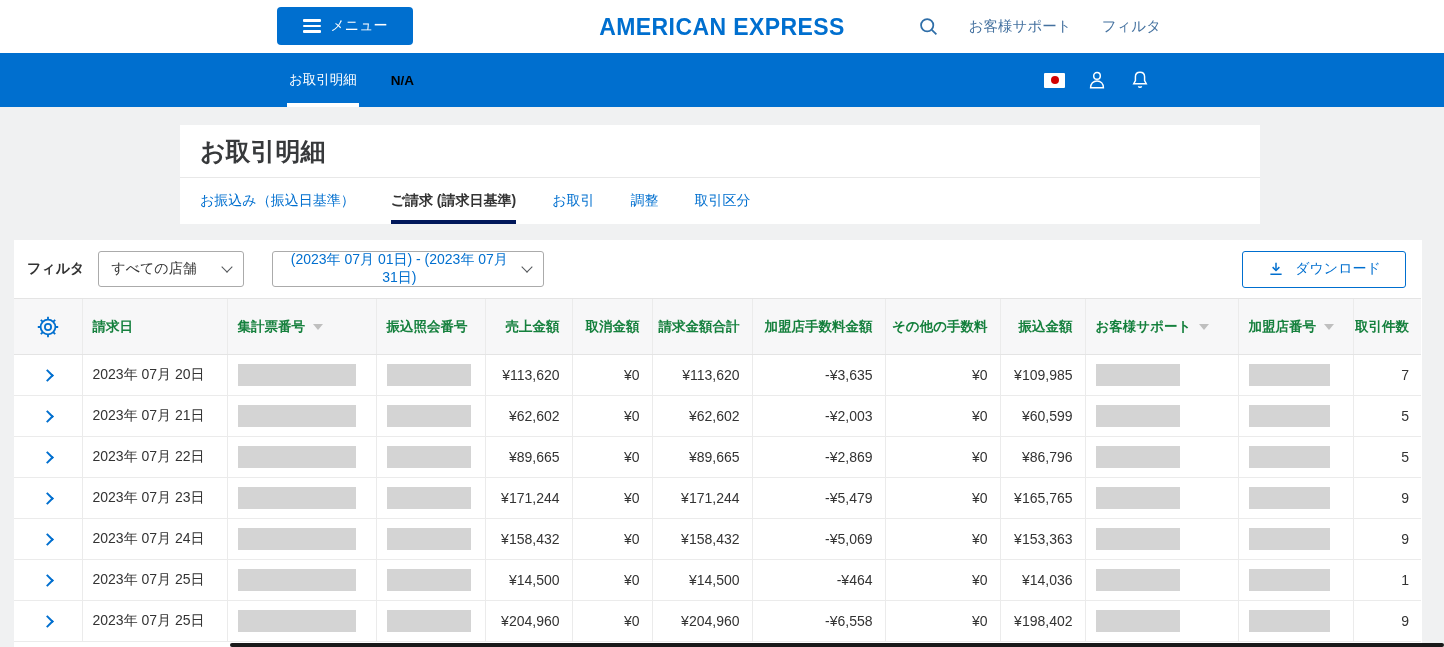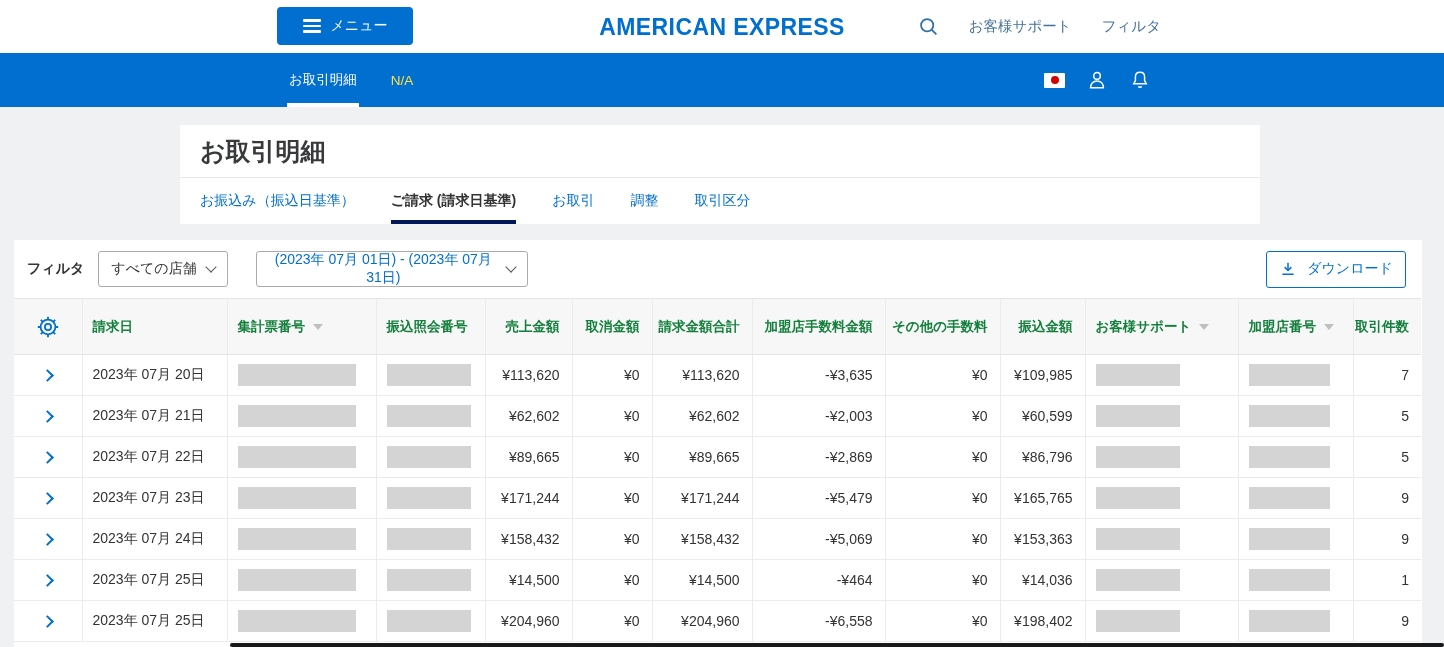--- a/index.html
+++ b/index.html
@@ -17,21 +17,21 @@
     color:#006fcf; font-weight:bold; font-size:23px; letter-spacing:0.4px; white-space:nowrap; }
   .header-right { position:absolute; right:283px; top:0; height:53px; display:flex; align-items:center; gap:30px; }
   .hdr-link { font-size:14.5px; color:#44719f; text-decoration:none; cursor:pointer; white-space:nowrap; }
   .search-btn { background:none; border:none; cursor:pointer; display:flex; align-items:center; }
 
   
   .navbar { position:relative; height:54px; background:#006fcf; display:flex; align-items:stretch; padding-left:287px; }
   .nav-item { position:relative; display:flex; align-items:center; color:#fff; font-size:13.5px;
     padding:0 2px; margin-right:30px; cursor:pointer; white-space:nowrap; }
   .nav-item .underline { position:absolute; left:0; right:0; bottom:0; height:4px; background:#fff; }
-  .nav-item.dim { color:#fde047; }
+  .nav-item.dim { color:#000000;font-weight:bold; }
   .nav-right { position:absolute; right:293px; top:0; height:54px; display:flex; align-items:center; gap:21px; }
   .flag-jp { width:21px; height:15px; background:#fff; border-radius:1px; display:flex; align-items:center;
     justify-content:center; cursor:pointer; }
   .flag-jp i { width:8px; height:8px; border-radius:50%; background:#d30000; }
   .icon-btn { background:none; border:none; cursor:pointer; display:flex; align-items:center; }
 
   
   .content { padding-top:18px; }
   .title-card { margin-left:180px; width:1080px; background:#fff; }
   .title-row { height:52px; display:flex; align-items:center; padding:0 20px; }
@@ -40,25 +40,25 @@
   .tab { display:flex; align-items:center; font-size:14px; color:#006fcf; cursor:pointer;
     border-bottom:4px solid transparent; padding-top:4px; white-space:nowrap; }
   .tab.active { color:#333; font-weight:bold; border-bottom-color:#00175a; }
 
   
   .data-card { margin-left:14px; margin-top:16px; width:1408px; background:#fff; padding-bottom:20px; }
   .filter-row { height:58px; display:flex; align-items:center; padding:0 16px 0 13px; }
   .filter-label { font-size:14px; font-weight:bold; color:#333; }
   .dd { height:36px; border:1px solid #ababab; border-radius:3px; background:#fff; display:flex;
     align-items:center; justify-content:space-between; padding:0 12px; font-size:14px; cursor:pointer; font-family:inherit; }
-  .dd-store { margin-left:14px; width:130px; color:#333; }
+  .dd-store { margin-left:14px; width:146px; color:#333; }
   .dd-date  { margin-left:28px; width:272px; color:#006fcf; }
   .dd-chev { width:8px; height:8px; border-right:1.6px solid #53565a; border-bottom:1.6px solid #53565a;
     transform:rotate(45deg); margin-top:-4px; flex:none; margin-left:10px; }
-  .download-btn { margin-left:auto; width:140px; height:37px; border:1px solid #006fcf; border-radius:3px;
+  .download-btn { margin-left:auto; width:164px; height:37px; border:1px solid #006fcf; border-radius:3px;
     background:#fff; color:#006fcf; font-size:14px; display:flex; align-items:center; justify-content:center;
     gap:10px; cursor:pointer; font-family:inherit; }
 
   table { width:1407px; border-collapse:collapse; table-layout:fixed; color:#333; }
   thead tr { height:56px; background:#f7f7f8; }
   th { font-size:13.5px; font-weight:bold; color:#15803d; border-top:1px solid #e4e4e4; border-bottom:1px solid #e4e4e4; }
   th, td { border-left:1px solid #ebebeb; overflow:hidden; white-space:nowrap; }
   th:first-child, td:first-child { border-left:none; }
   tbody tr { height:41px; border-bottom:1px solid #ebebeb; }
   tbody td { font-size:14px; }

